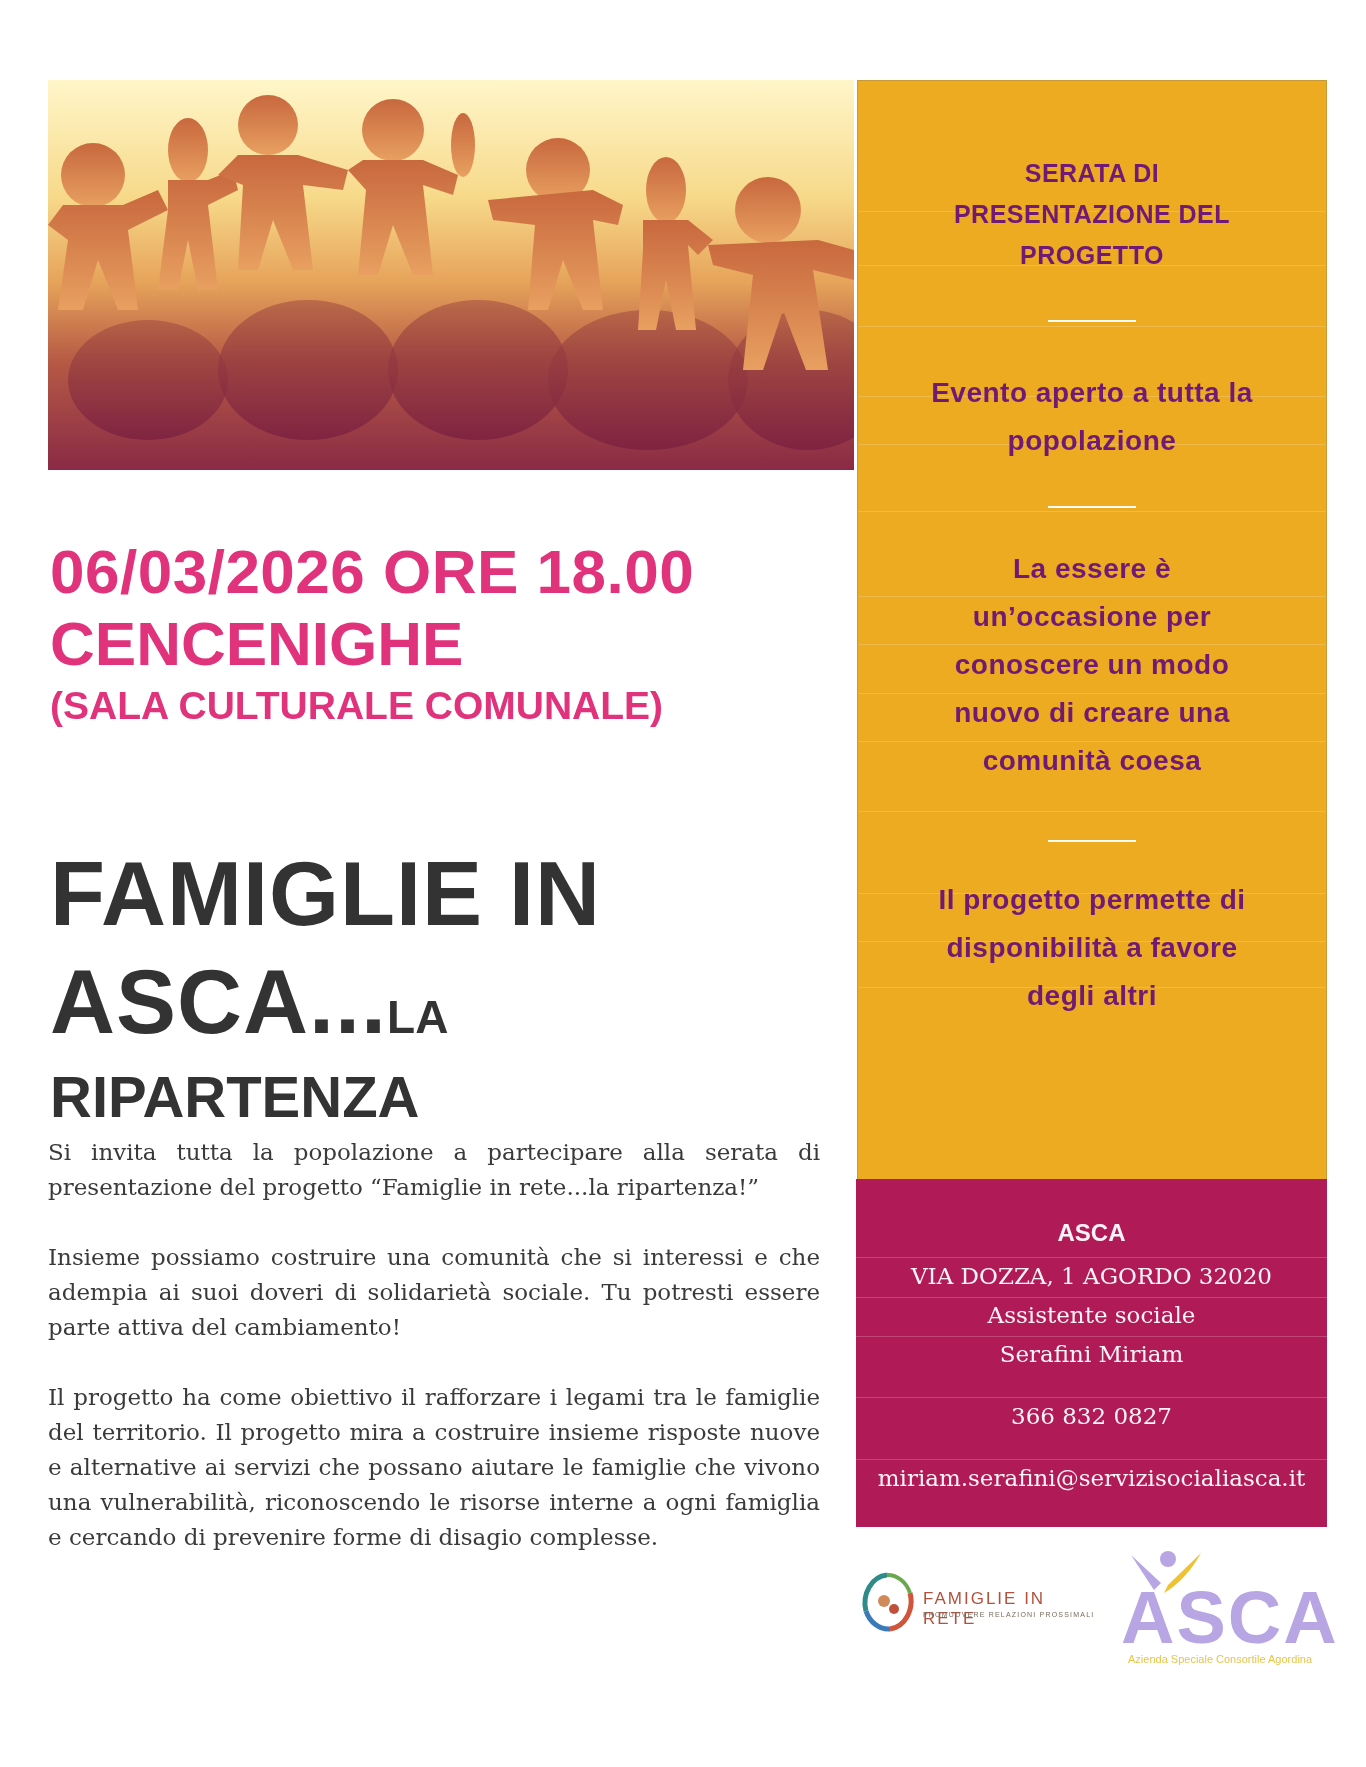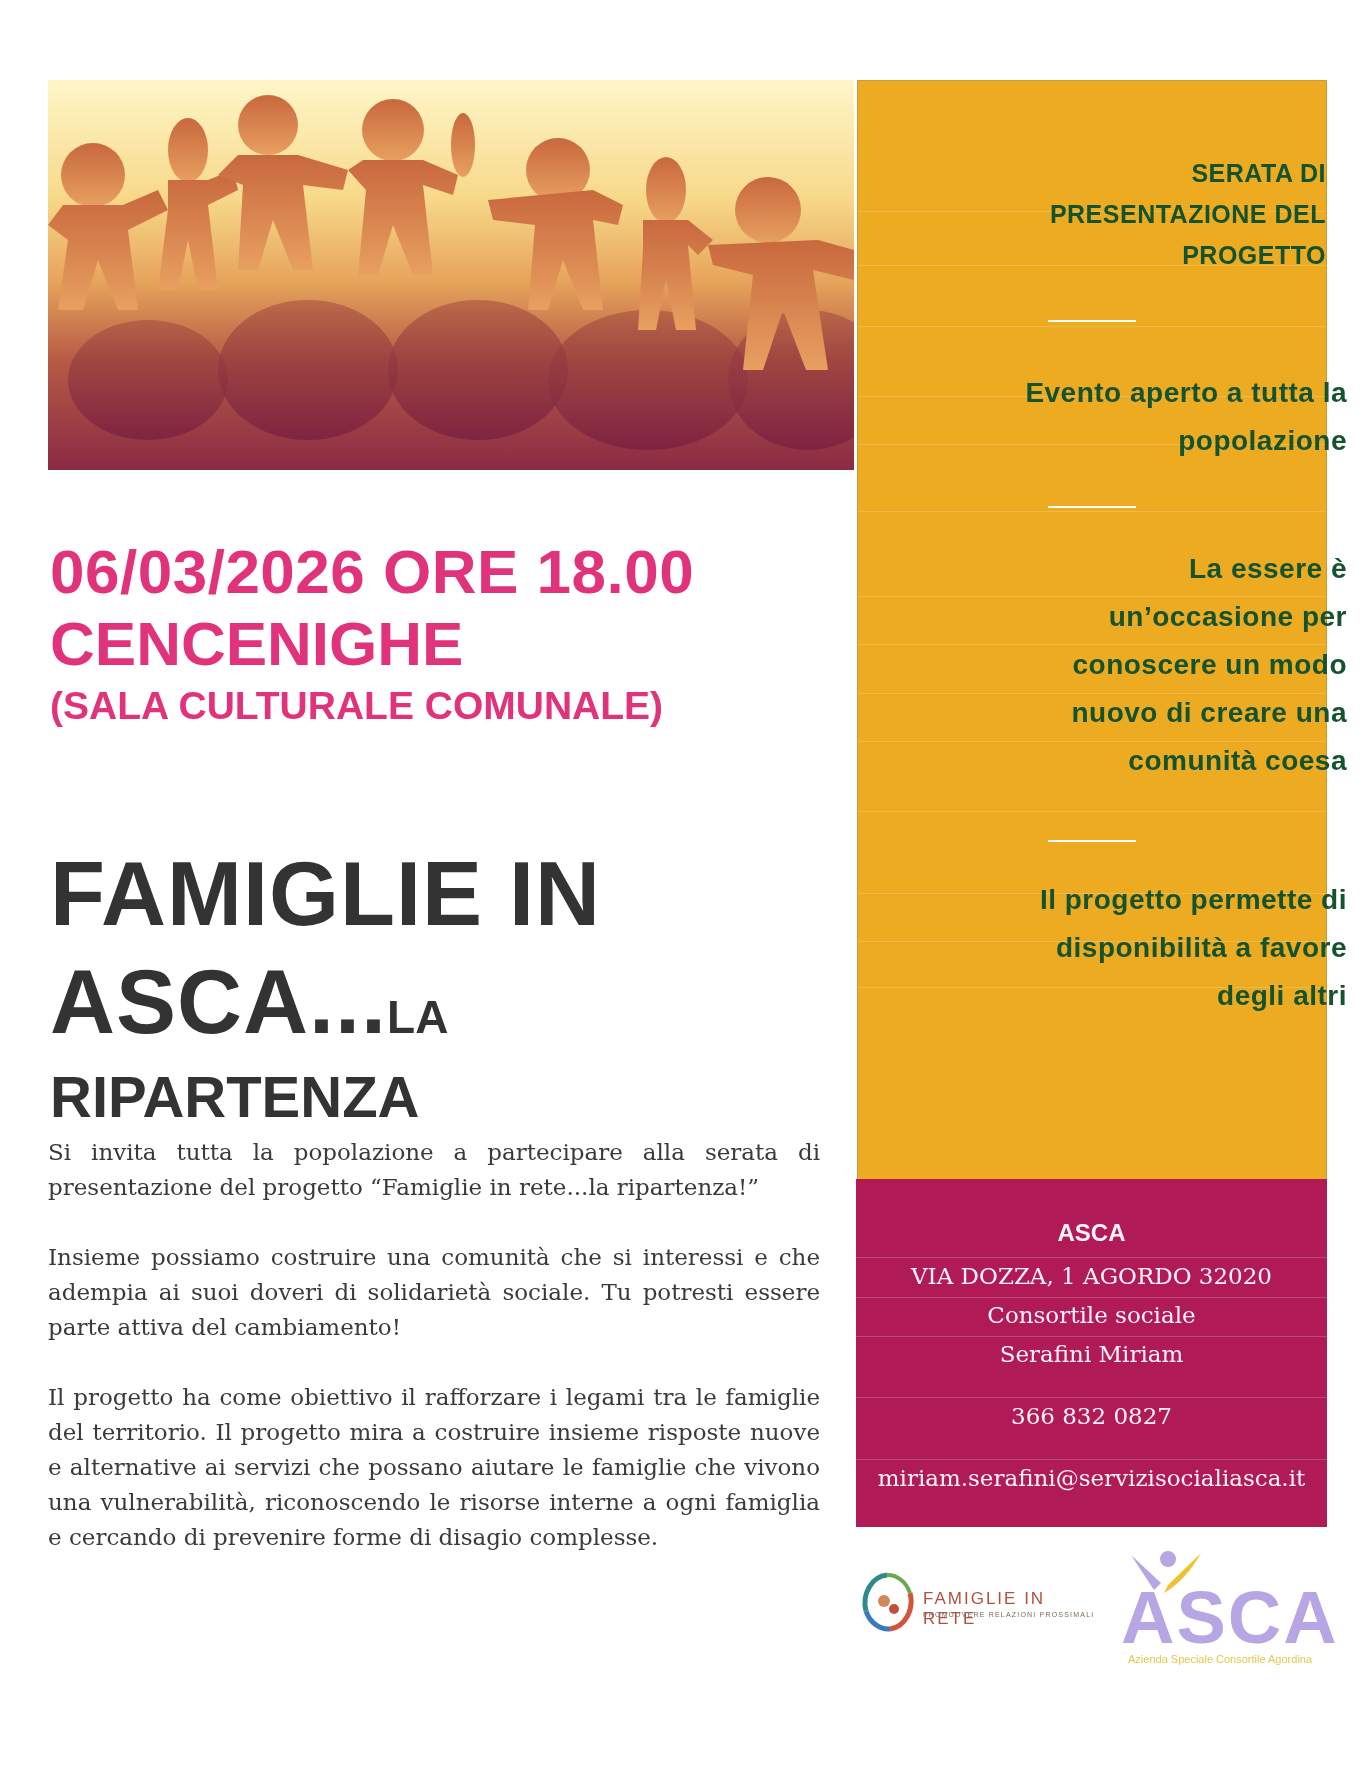--- a/index.html
+++ b/index.html
@@ -9,25 +9,25 @@
     }
     .hero {
       position: absolute; left: 48px; top: 80px; width: 806px; height: 390px;
       overflow: hidden;
       background: linear-gradient(180deg, #fff6c9 0%, #f7d98a 30%, #e6a35a 52%, #b65a45 72%, #8a2a45 100%);
     }
     .hero svg { position: absolute; left: 0; top: 0; width: 100%; height: 100%; }
     .side {
       position: absolute; left: 857px; top: 80px; width: 470px; height: 1234px;
       background: #edab22; border: 1px solid #c99a3a; box-sizing: border-box;
-      color: #14532d; text-align: right; font-weight: bold;
+      color: #701a75; text-align: center; font-weight: bold;
     }
     .side .block { position: absolute; left: 0; width: 100%; }
     .side .title { top: 72px; font-size: 25px; line-height: 41px; letter-spacing: 0.5px; }
-    .side .txt { font-size: 28px; line-height: 48px; letter-spacing: 0.5px; padding-left: 21px; }
+    .side .txt { font-size: 28px; line-height: 48px; letter-spacing: 0.5px; }
     .side .sep { position: absolute; left: 190px; width: 88px; height: 2px; background: #fffdf5; }
     .side .rule { position: absolute; left: 0; width: 100%; height: 1px; background: rgba(255,255,255,0.18); }
     .event {
       position: absolute; left: 50px; top: 536px; color: #e0337c; font-weight: bold;
     }
     .event .l1 { font-size: 62px; line-height: 72px; letter-spacing: 0.5px; text-align: right; }
     .event .l2 { font-size: 62px; line-height: 72px; }
     .event .l3 { font-size: 39px; line-height: 52px; }
     .heading { position: absolute; left: 50px; top: 840px; color: #333333; font-weight: bold; }
     .heading .h1 { font-size: 90px; line-height: 108px; letter-spacing: 1px; }
@@ -163,21 +163,21 @@
 </div>
 
 <div class="contact">
   <div class="rule" style="top:78px"></div>
   <div class="rule" style="top:118px"></div>
   <div class="rule" style="top:157px"></div>
   <div class="rule" style="top:218px"></div>
   <div class="rule" style="top:280px"></div>
   <div class="org">ASCA</div>
   <div class="row" style="top:80px">VIA DOZZA, 1 AGORDO 32020</div>
-  <div class="row" style="top:119px">Consortile sociale</div>
+  <div class="row" style="top:119px">Assistente sociale</div>
   <div class="row" style="top:158px">Serafini Miriam</div>
   <div class="row" style="top:220px">366 832 0827</div>
   <div class="row" style="top:282px">miriam.serafini@servizisocialiasca.it</div>
 </div>
 
 <div class="logos">
   <div class="logo-fir">
     <svg class="ring" viewBox="0 0 54 62">
       <path d="M27 4 A24 28 0 0 0 6 40" stroke="#2f8a8a" stroke-width="5" fill="none"></path>
       <path d="M6 40 A24 28 0 0 0 30 58" stroke="#3a7ab8" stroke-width="5" fill="none"></path>

